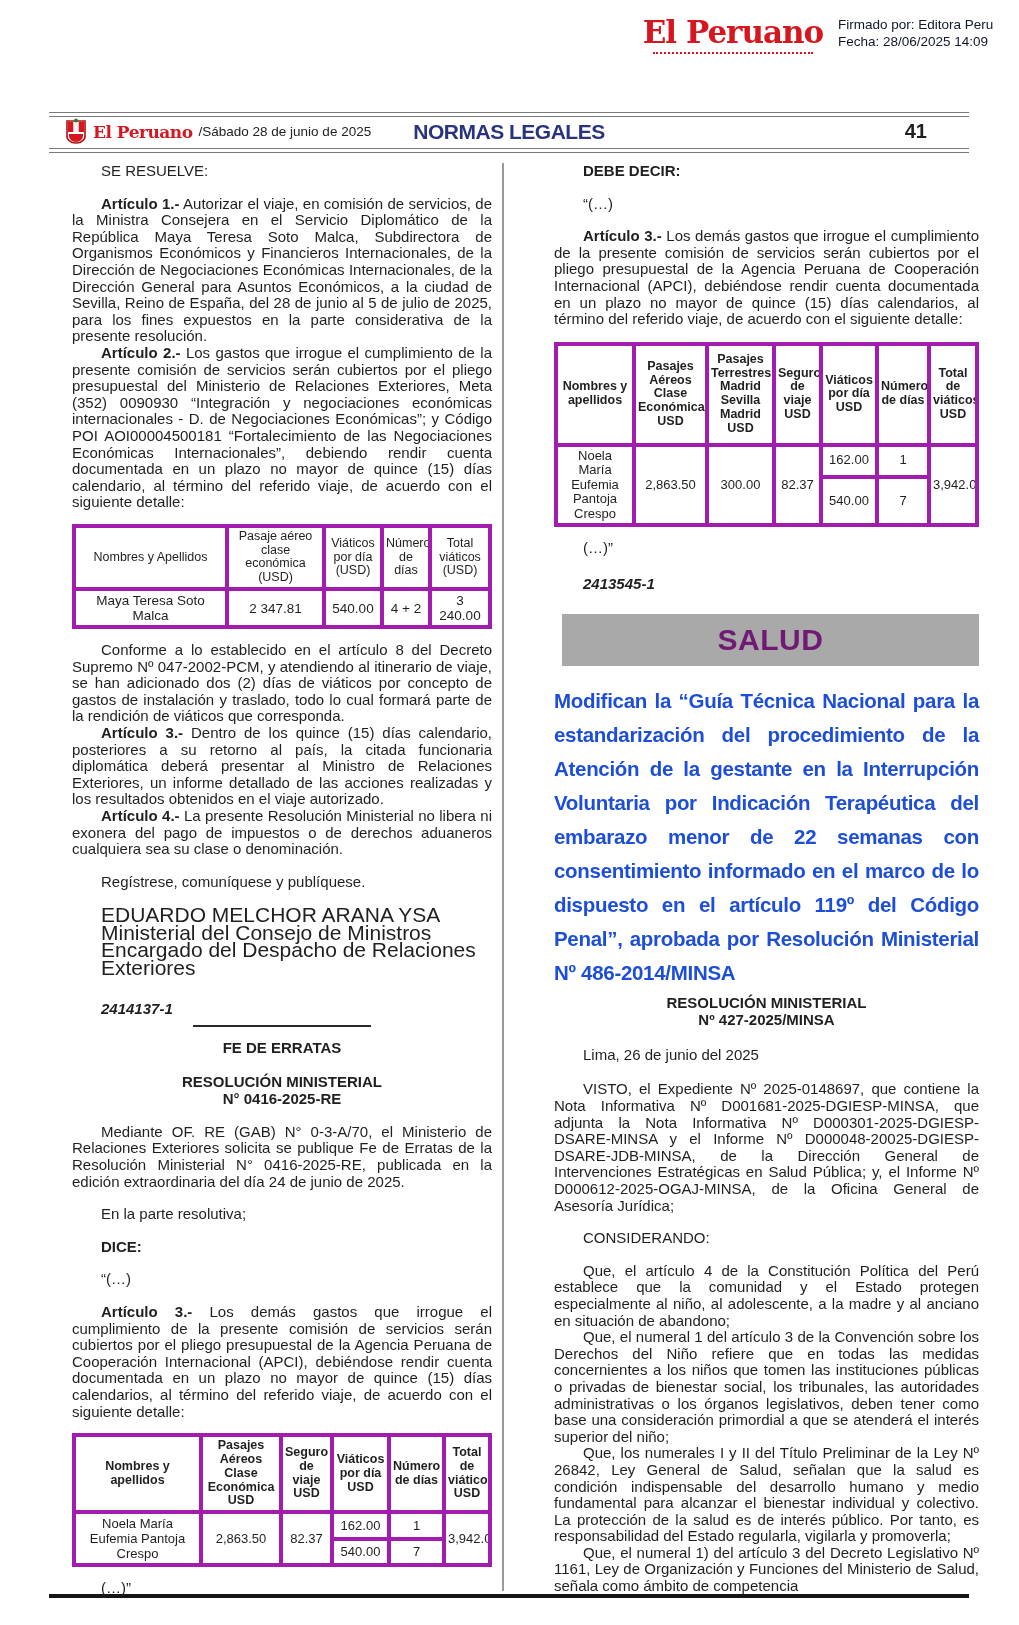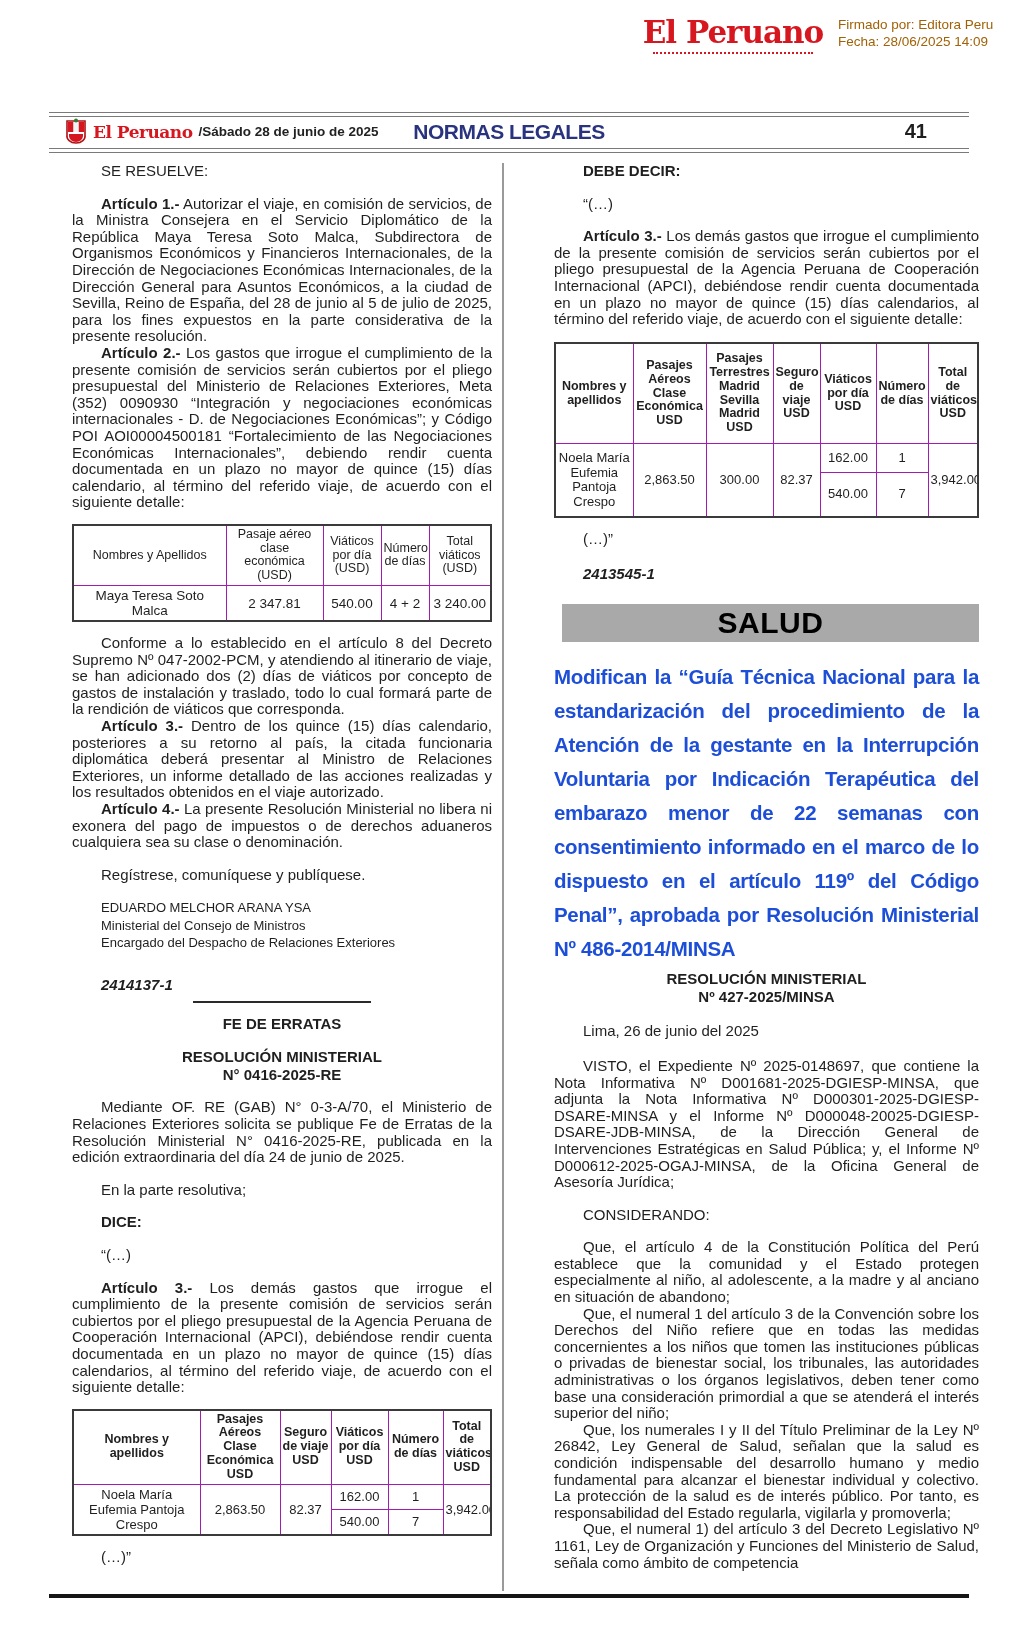--- a/index.html
+++ b/index.html
@@ -3,64 +3,64 @@
 <meta charset="utf-8">
 <style>
   html,body{margin:0;padding:0;background:#ffffff;}
   body{width:1019px;height:1625px;position:relative;font-family:"Liberation Sans",sans-serif;color:#1f1f1f;-webkit-font-smoothing:antialiased;}
   .abs{position:absolute;}
 
   
   #top-logo{left:638px;top:16px;width:190px;text-align:center;color:#d7171f;}
   #top-logo .logoword{font-family:"DejaVu Serif",serif;font-weight:bold;font-size:31px;line-height:32px;letter-spacing:-1px;}
   #top-logo .tagline{margin:2px auto 0;width:160px;border-bottom:2px dotted #d7171f;height:2px;}
-  #top-sign{left:838px;top:16px;font-size:13.5px;line-height:17px;color:#a16207;}
+  #top-sign{left:838px;top:16px;font-size:13.5px;line-height:17px;color:#0f172a;}
 
   
   .drule{left:49px;width:920px;height:3px;border-top:1px solid #7a7a7a;border-bottom:1px solid #7a7a7a;}
   #rule-top{top:112px;}
   #rule-bottom{top:148px;}
   #header-row{left:49px;top:116px;width:920px;height:31px;display:flex;align-items:center;}
   #header-left{display:flex;align-items:center;gap:6px;padding-left:16px;}
   #header-brand{color:#d7171f;font-weight:bold;font-size:17px;font-family:"DejaVu Serif",serif;letter-spacing:-0.5px;}
-  #header-date{font-size:13.5px;color:#222;font-weight:bold;}
+  #header-date{font-size:13.5px;color:#222;}
   #header-center{position:absolute;left:0;right:0;text-align:center;font-weight:bold;font-size:21px;color:#29337e;letter-spacing:-0.5px;}
   #header-page{margin-left:auto;font-weight:bold;font-size:20px;padding-right:42px;}
 
   
   #col-left{left:72px;top:163px;width:420px;}
   #col-right{left:554px;top:163px;width:425px;}
   #divider{left:502px;top:163px;width:2px;height:1428px;background:#9a9a9a;}
   #bottom-rule{left:49px;top:1594px;width:920px;height:4px;background:#151515;}
 
   
   .para{font-size:15px;line-height:16.6px;text-align:justify;text-indent:29px;margin:0;}
   .bold{font-weight:bold;}  .mb14{margin-bottom:14px;}
   .mb16{margin-bottom:16px;} .mb18{margin-bottom:18px;} .mt16{margin-top:16px;}
-  .sig{padding-left:29px;font-size:13px;line-height:17.5px;margin:16px 0 0 0;}
+  .sig{padding-left:29px;font-size:21px;line-height:17.5px;margin:16px 0 0 0;}
   .code{font-weight:bold;font-size:15px;padding-left:29px;margin:24px 0 8px 0;font-style:italic;}
   .sepline{width:178px;height:2px;background:#2a2a2a;margin:8px auto 12px auto;}
   .center-bold{text-align:center;font-weight:bold;font-size:15px;line-height:17.5px;margin:8px 0 16px 0;}
 
   
   table{border-collapse:collapse;width:100%;table-layout:fixed;}
   .tbl{border:2px solid #3a3a3a;margin:13px 0;}
-  th,td{border:1px solid #a21caf;text-align:center;vertical-align:middle;padding:2px 2px;overflow:hidden;}
+  th,td{border:4px solid #a21caf;text-align:center;vertical-align:middle;padding:2px 2px;overflow:hidden;}
   th{font-size:12.5px;line-height:13.8px;}
   td{font-size:13.5px;line-height:15px;}
   #table1 th{font-weight:normal;}
   #table1 thead tr{height:56px;} #table1 tbody tr{height:25px;}
   #table2 th{font-weight:bold;}
   #table2 thead tr{height:72px;} #table2 tbody tr{height:21px;} #table2 td{font-size:13px;}
   #table3 th{font-weight:bold;}
   #table3 thead tr{height:101px;} #table3 td{font-size:13px;line-height:14.5px;}
   #table3 .r1{height:29px;} #table3 .r2{height:44px;}
 
   
-  .salud-banner{height:38px;background:#a9a9a9;color:#000000;font-weight:bold;font-size:30px;letter-spacing:0.5px;display:flex;align-items:center;justify-content:center;margin:0 0 18px 8px;}
+  .salud-banner{height:52px;background:#a9a9a9;color:#701a75;font-weight:bold;font-size:30px;letter-spacing:0.5px;display:flex;align-items:center;justify-content:center;margin:0 0 18px 8px;}
   .headline{font-weight:bold;font-size:20.5px;line-height:34px;text-align:justify;letter-spacing:-0.3px;margin:0 0 4px 0;color:#1d4ed8;}
 </style>
 </head>
 <body>
 
 <div class="abs" id="top-logo">
   <div class="logoword">El Peruano</div>
   <div class="tagline"></div>
 </div>
 <div class="abs" id="top-sign">

